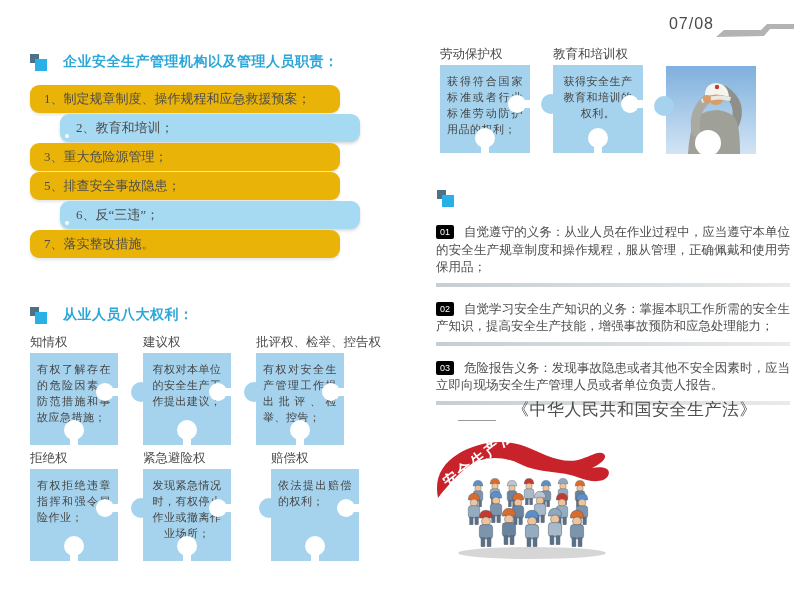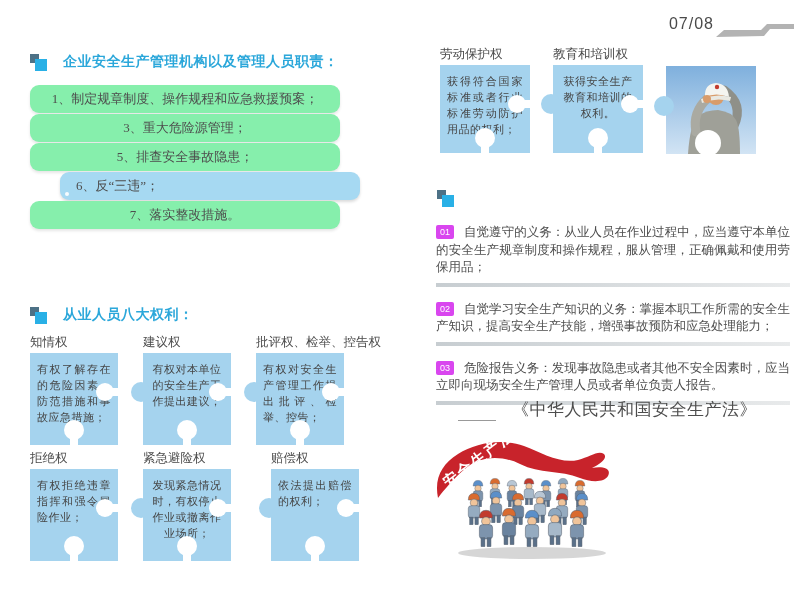--- a/index.html
+++ b/index.html
@@ -15,21 +15,21 @@
   .sec-title{position:absolute;display:flex;align-items:center;gap:16px;
              font-size:14px;font-weight:bold;color:#2ba7da;letter-spacing:.5px;white-space:nowrap;}
   .sq{position:relative;width:17px;height:17px;flex:0 0 17px;display:inline-block;}
   .sq .d{position:absolute;left:0;top:0;width:9px;height:9px;background:#4d7186;}
   .sq .l{position:absolute;left:5px;top:5px;width:12px;height:12px;background:#29b0e6;}
 
   
   .pills{position:absolute;left:30px;top:85px;width:340px;}
   .pill{position:relative;height:28px;line-height:28px;margin-bottom:1px;font-size:13px;
         color:#4d4d4d;padding:0 14px;box-sizing:border-box;white-space:nowrap;}
-  .pill.gray{width:310px;background:#86efac;border-radius:9px;box-shadow:0 2px 3px rgba(0,0,0,.10);text-align:center;}
+  .pill.gray{width:310px;background:#eab308;border-radius:9px;box-shadow:0 2px 3px rgba(0,0,0,.10);}
   .pill.blue{width:300px;margin-left:30px;background:#a6d9f2;border-radius:9px;
              box-shadow:0 2px 3px rgba(0,0,0,.14);padding-left:16px;}
   .pill.blue::after{content:"";position:absolute;left:5px;bottom:4px;width:4px;height:4px;
                     border-radius:50%;background:#fff;opacity:.9;}
 
   
   .card{position:absolute;}
   .plabel{font-size:12.5px;color:#4a4a4a;white-space:nowrap;height:16px;margin-bottom:3px;}
   .piece{position:relative;background:#a5d3ee;}
   .piece.w88{width:88px;height:92px;}
@@ -45,21 +45,21 @@
   .tab-l{position:absolute;left:-12px;top:29px;width:20px;height:20px;border-radius:50%;background:#a5d3ee;}
 
   
   .photo-card{position:absolute;left:666px;top:66px;width:90px;height:88px;}
   .photo-card svg{display:block;}
 
   
   .obligations{position:absolute;left:436px;top:224px;width:354px;}
   .ob-item{margin-bottom:14px;}
   .ob-item p{margin:0;font-size:12.5px;line-height:17.5px;text-align:justify;color:#4d4d4d;}
-  .badge{display:inline-block;width:18px;height:14px;background:#d946ef;color:#fff;
+  .badge{display:inline-block;width:18px;height:14px;background:#000000;color:#fff;
          font-family:"Liberation Sans","DejaVu Sans",sans-serif;font-size:9px;line-height:14px;
          text-align:center;border-radius:2px;margin-right:10px;vertical-align:1px;}
   .ob-divider{height:4px;margin-top:6px;background:linear-gradient(to right,#c7cdd1,#e8eaeb);}
 
   .law-quote{position:absolute;top:398px;right:37px;display:flex;align-items:flex-end;
              font-size:17px;color:#4d4d4d;letter-spacing:.5px;}
   .dash-line{width:38px;height:1px;background:#999;margin-right:16px;}
 
   .cartoon{position:absolute;left:432px;top:434px;}
 </style>
@@ -76,20 +76,21 @@
   <div class="sec-title" style="left:30px;top:53px;">
     <span class="sq">
         <i class="d"></i>
         <i class="l"></i>
       </span>
     <span>企业安全生产管理机构以及管理人员职责：</span>
   </div>
 
   <div class="pills">
     <div class="pill gray">1、制定规章制度、操作规程和应急救援预案；</div>
+    <div class="pill blue">2、教育和培训；</div>
     <div class="pill gray">3、重大危险源管理；</div>
     <div class="pill gray">5、排查安全事故隐患；</div>
     <div class="pill blue">6、反“三违”；</div>
     <div class="pill gray">7、落实整改措施。</div>
   </div>
 
   <div class="sec-title" style="left:30px;top:306px;">
     <span class="sq">
         <i class="d"></i>
         <i class="l"></i>

